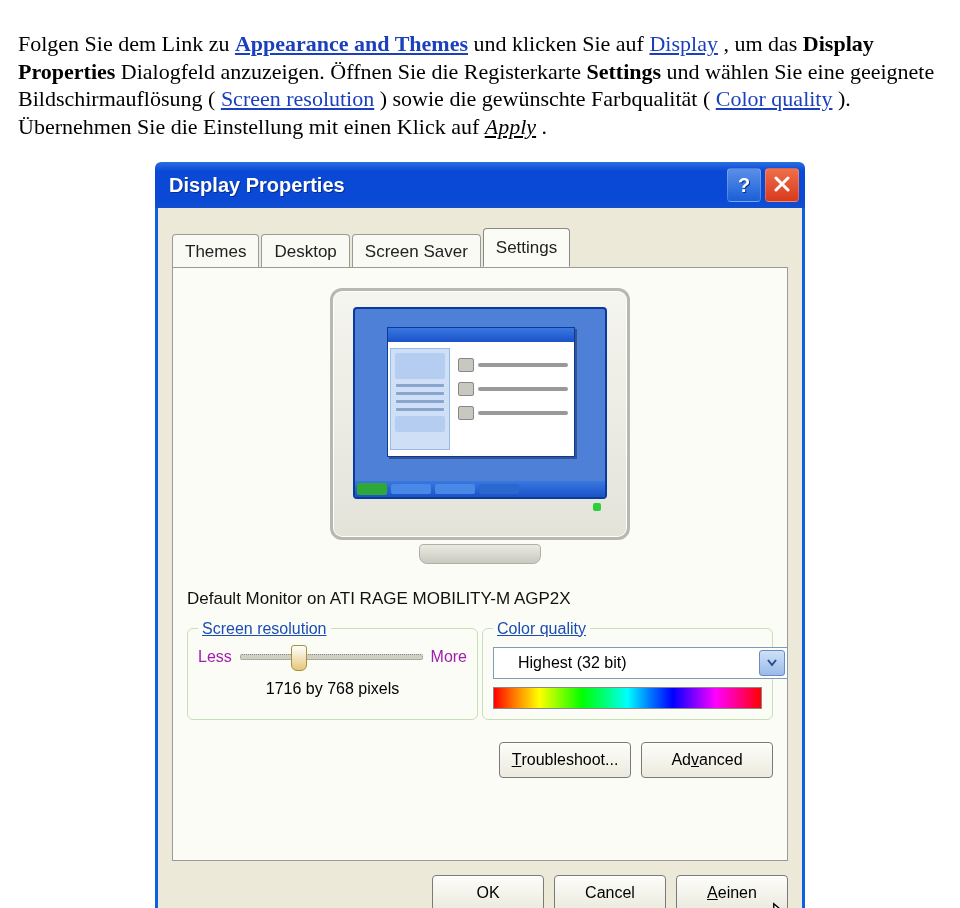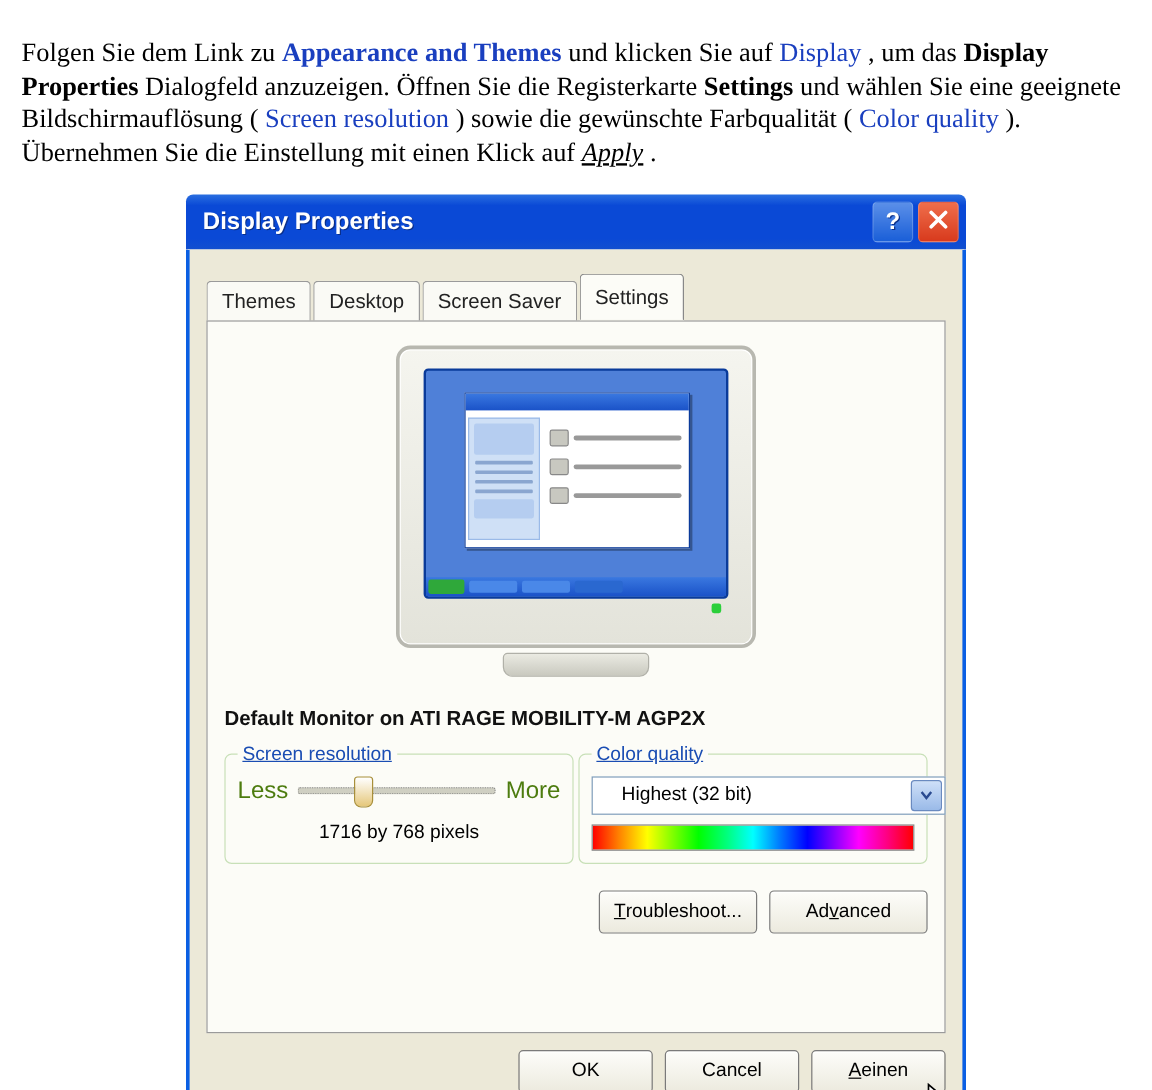--- a/index.html
+++ b/index.html
@@ -12,20 +12,21 @@
   }
   .page {
     padding: 8px 18px 30px 18px;
     line-height: 1.25;
   }
   .para {
     color: #000;
   }
   .link {
     color: #1a3fbf;
+    text-decoration: underline;
     cursor: pointer;
   }
   .bold { font-weight: bold; }
   .italic { font-style: italic; text-decoration: underline; }
 
   
   .dialog-wrap {
     margin: 18px auto 0 auto;
     width: 650px;
     font-family: Tahoma, Arial, sans-serif;
@@ -168,21 +169,21 @@
     background: linear-gradient(#3a78e0,#1a52c8);
     display:flex; align-items:center;
   }
   .mini-start { width:30px;height:12px;background:#2fa83a;border-radius:2px;margin-left:2px; }
   .mini-task { width:40px;height:10px;background:#4a88e8;margin-left:4px;border-radius:2px; }
 
   .display-label {
     color:#111; font-size:17px; margin: 2px 0 2px 0;
   }
   .display-value {
-    color:#111; font-size:17px; margin-bottom: 18px; font-weight: bold;
+    color:#111; font-size:17px; margin-bottom: 18px;
   }
 
   .groups {
     display:flex; gap:4px;
   }
   .group {
     flex:1;
     border:1px solid #c8e0b8;
     border-radius:6px;
     padding: 8px 10px 10px 10px;
@@ -191,21 +192,21 @@
   .group-title {
     position:absolute; top:-10px; left:10px;
     background:#fcfcf7;
     padding:0 4px;
     color:#1a4db3;
     font-size:16px;
     text-decoration: underline;
   }
   .slider-row {
     display:flex; align-items:center; justify-content:space-between;
-    color:#4d7c0f; font-size:20px;
+    color:#a21caf; font-size:16px;
     margin:10px 0 4px 0;
   }
   .slider-track {
     flex:1; height:4px; background:#cfcfc2; margin:0 8px;
     position:relative; border-radius:2px;
     border:1px dotted #888;
   }
   .slider-thumb {
     position:absolute; top:-10px; left:28%;
     width:14px; height:24px;

